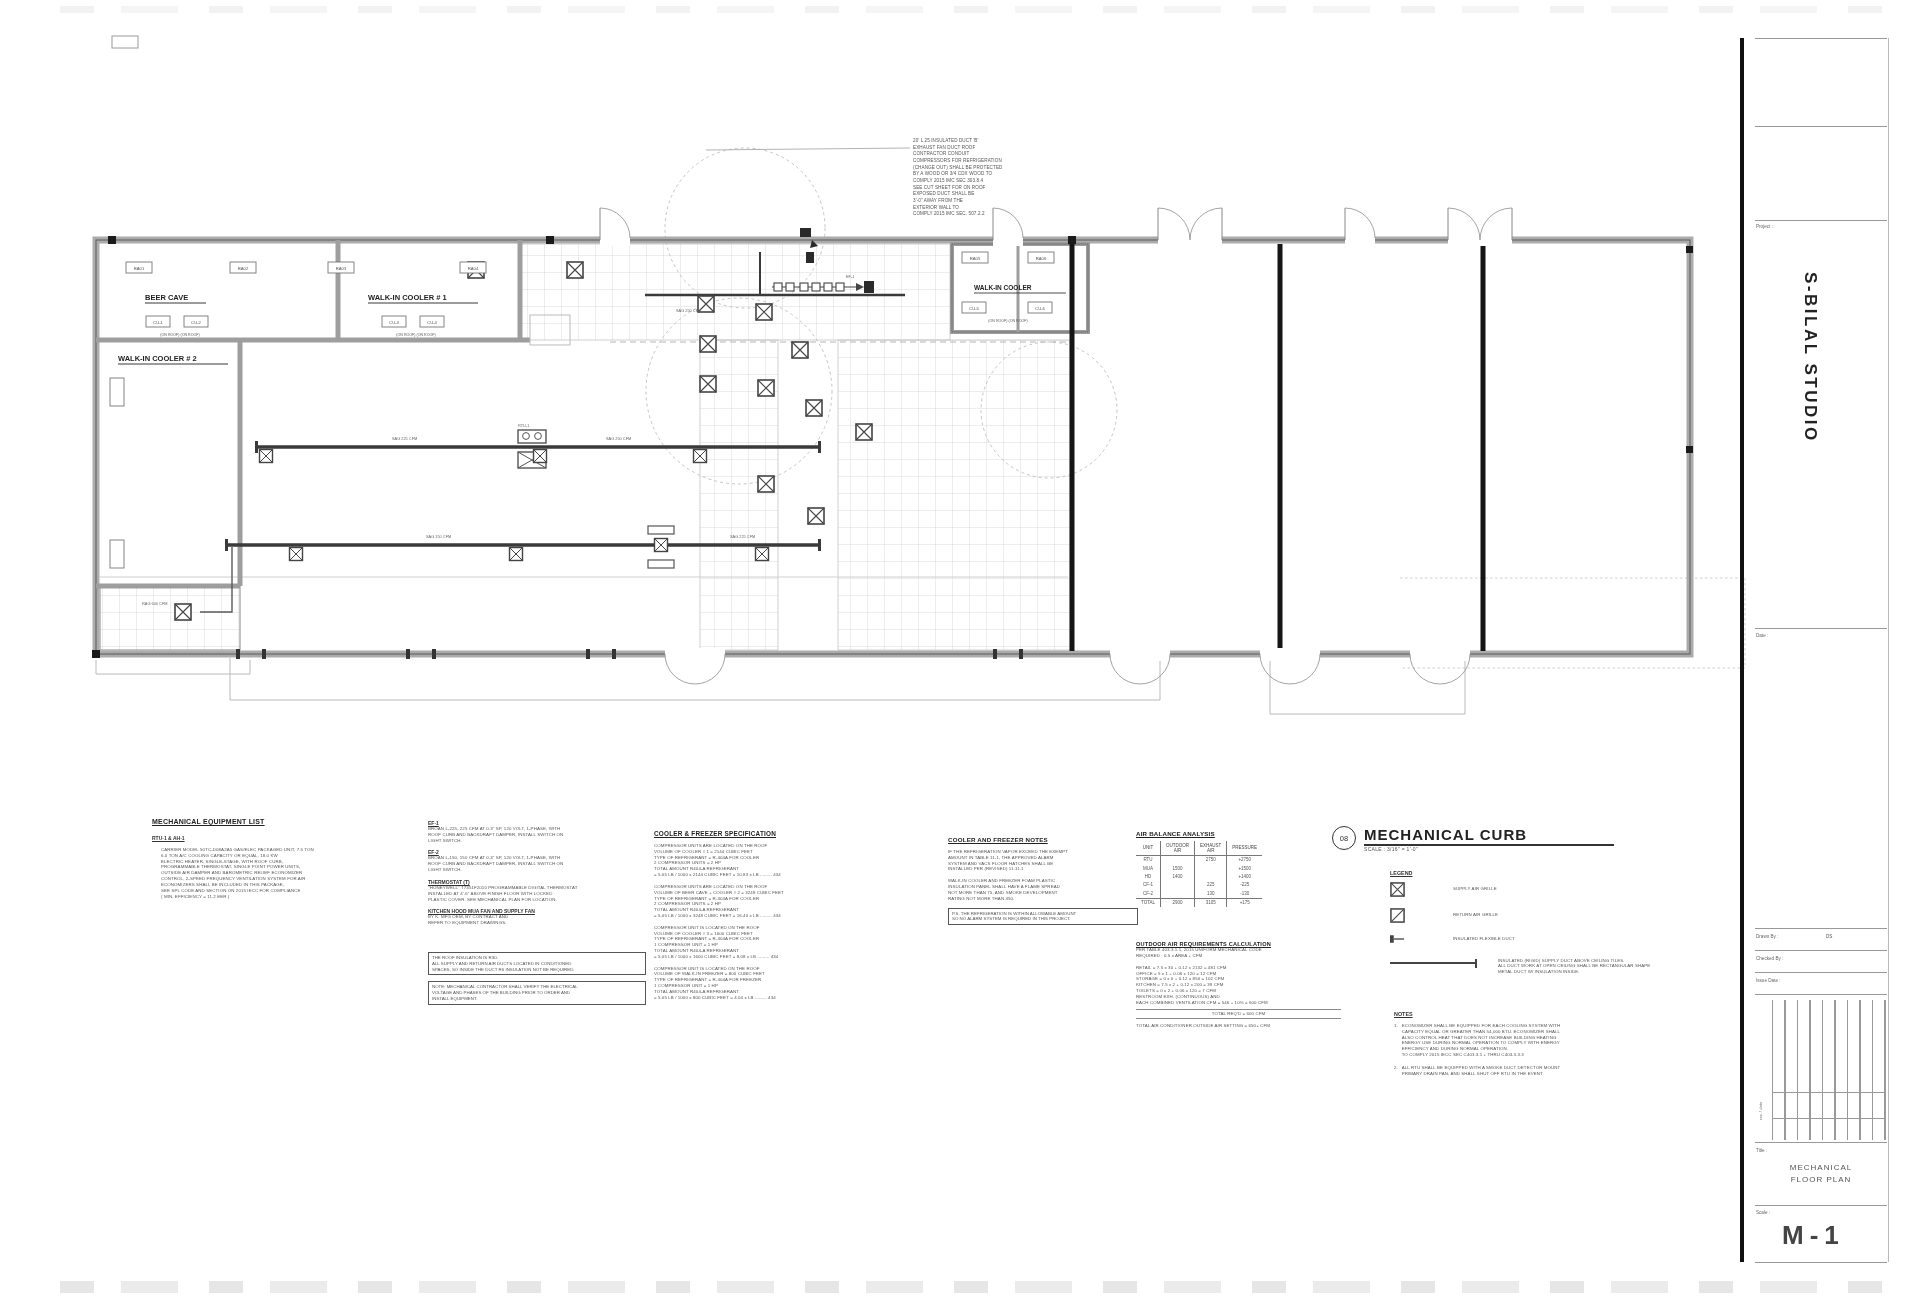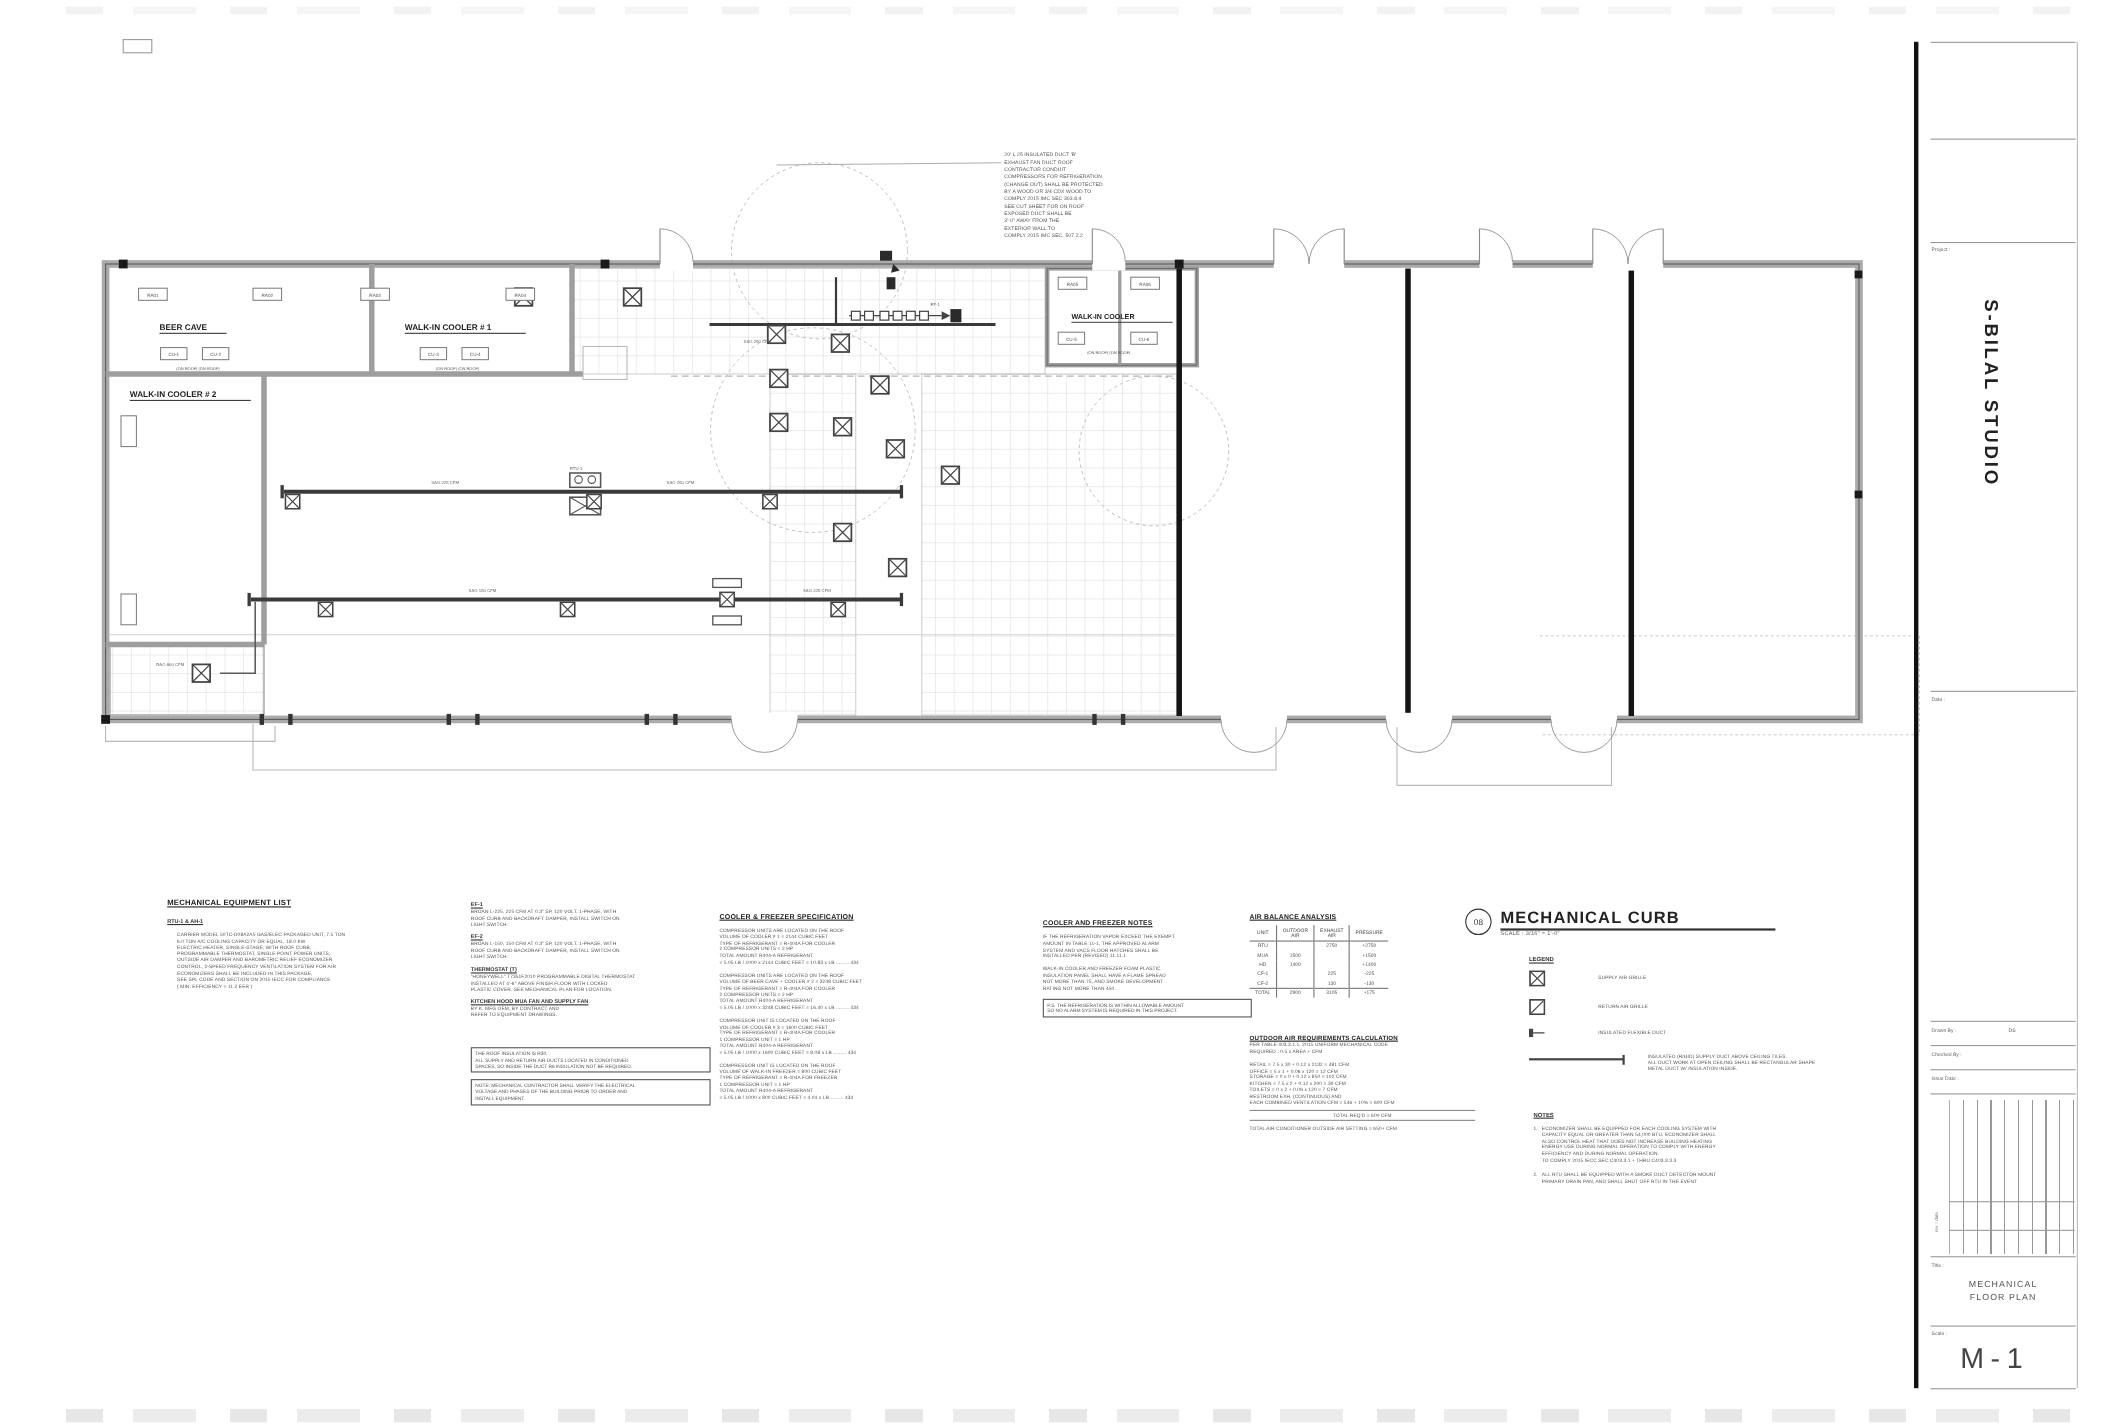--- a/index.html
+++ b/index.html
@@ -584,17 +584,17 @@
     <div class="revline" style="left:24px;top:1092px;width:114px;"></div>
     <div class="revline" style="left:24px;top:1118px;width:114px;"></div>
     <div class="revlab" style="left:10px;top:1020px;height:100px;">rev. / date</div>
     <div class="tb-line" style="left:7px;top:1142px;width:132px;"></div>
 
     <div class="tb-lab" style="left:8px;top:1148px;">Title :</div>
     <div class="sheetTitle pre" style="left:14px;top:1162px;width:118px;">MECHANICAL
 FLOOR PLAN</div>
     <div class="tb-line" style="left:7px;top:1205px;width:132px;"></div>
     <div class="tb-lab" style="left:8px;top:1210px;">Scale :</div>
-    <div class="sheetNum" style="left:34px;top:1220px;">M-1</div>
+    <div class="sheetNum" style="left:34px;top:1220px;font-weight:bold;">M-1</div>
     <div class="tb-line" style="left:7px;top:1262px;width:132px;"></div>
   </div>
 
 </div>
 
 </body></html>

